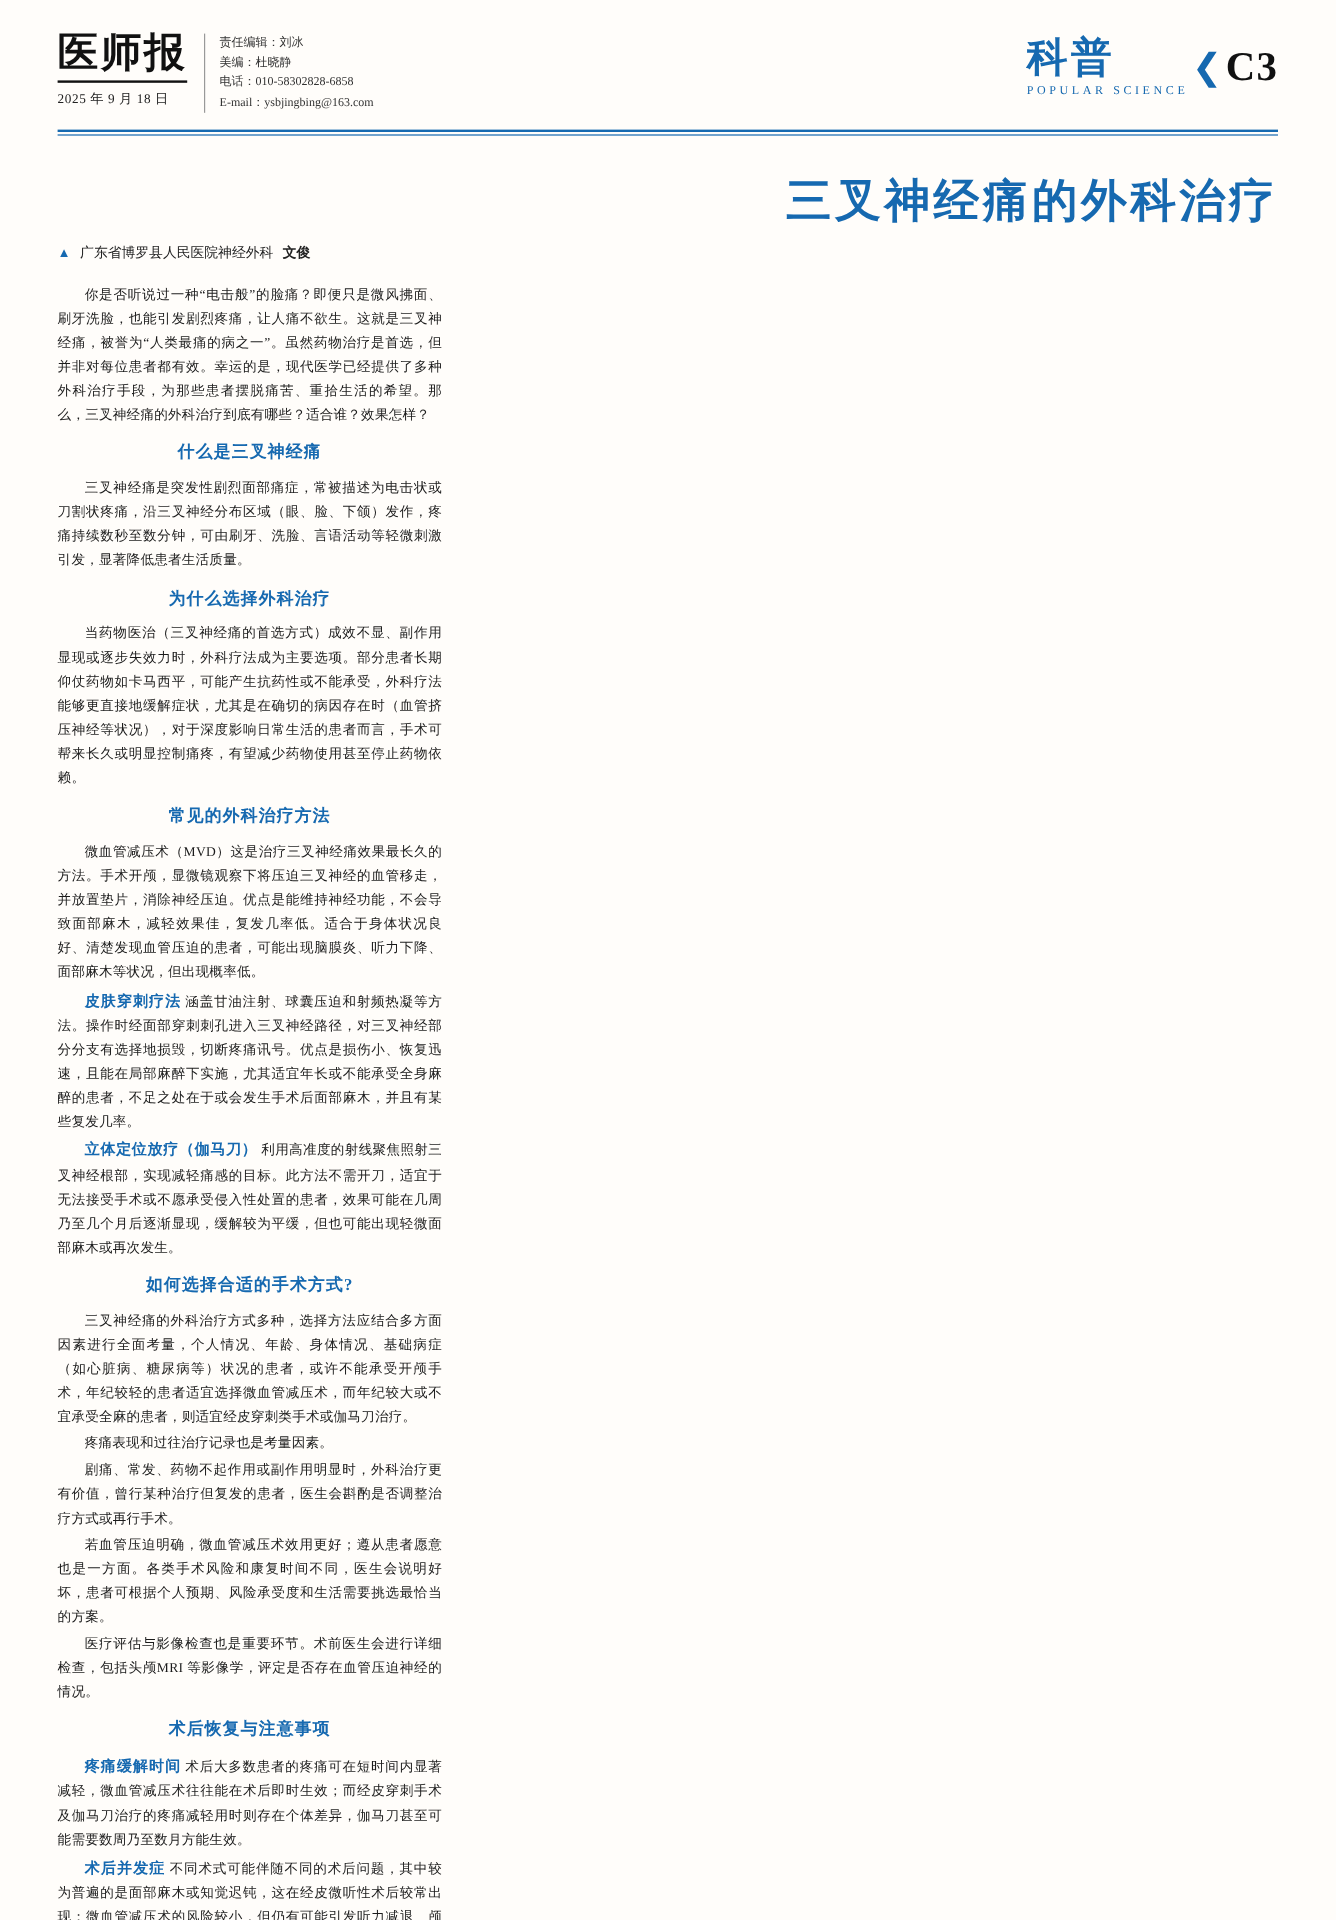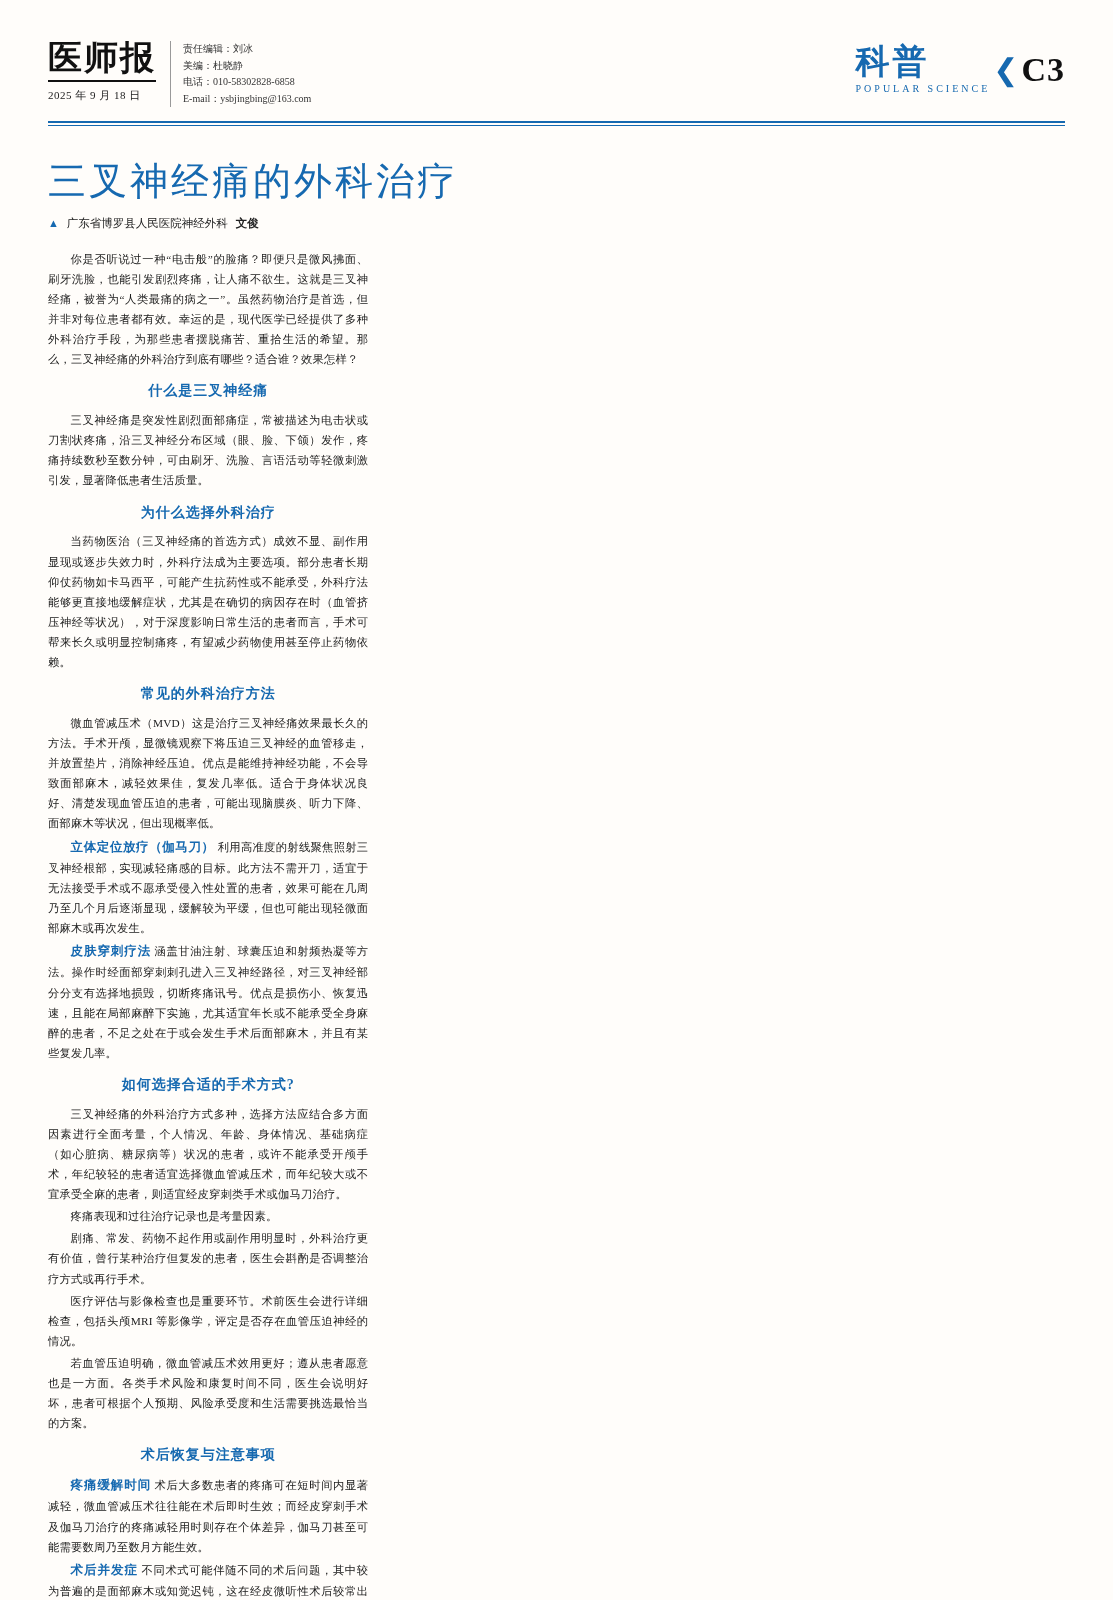--- a/index.html
+++ b/index.html
@@ -6,21 +6,21 @@
   body{
     width:1113px;min-height:1600px;background:#fffdfa;
     font-family:"Liberation Serif","DejaVu Serif",serif;
     color:#1a1a1a;
   }
   .page{width:1113px;min-height:1600px;position:relative;padding:0;box-sizing:border-box;}
 
   
   .masthead{
     display:flex;align-items:flex-start;justify-content:space-between;
-    padding:41px 48px 8px 48px;
+    padding:28px 48px 8px 48px;
   }
   .mh-left{display:flex;align-items:flex-start;}
   .mh-logo{
     font-family:"Liberation Serif","DejaVu Serif",serif;
     font-size:34px;font-weight:bold;letter-spacing:2px;color:#111;
     line-height:1;padding-bottom:5px;border-bottom:2px solid #111;
   }
   .mh-date{font-size:11px;color:#222;margin-top:6px;letter-spacing:0.5px;}
   .mh-meta{
     border-left:1px solid #999;margin-left:14px;padding-left:12px;
@@ -34,21 +34,21 @@
     color:#1669b0;font-size:10px;letter-spacing:3px;display:block;margin-top:4px;font-weight:normal;
   }
   .mh-chev{color:#1669b0;font-size:30px;line-height:1;margin:0 2px;}
   .mh-page{font-size:34px;font-weight:bold;color:#111;letter-spacing:1px;}
   .rule{height:2px;background:#1669b0;margin:6px 48px 0 48px;}
   .rule-thin{height:1px;background:#1669b0;margin:2px 48px 0 48px;}
 
   
   .article{padding:0 48px;}
   .art-title{
-    text-align:left;color:#1669b0;font-weight:normal;
+    text-align:right;color:#1669b0;font-weight:bold;
     font-size:38px;letter-spacing:3px;margin:34px 0 12px 0;line-height:1.15;
   }
   .byline{
     font-size:11.5px;color:#222;margin-bottom:18px;
   }
   .byline .tri{color:#1669b0;font-size:11px;margin-right:5px;}
   .byline .name{font-weight:bold;margin-left:5px;}
 
   .cols{
     column-count:3;column-gap:28px;column-fill:auto;
@@ -103,27 +103,27 @@
       <span class="name">文俊</span>
     </div>
     <div class="cols" id="art1-body">
         <p>你是否听说过一种“电击般”的脸痛？即便只是微风拂面、刷牙洗脸，也能引发剧烈疼痛，让人痛不欲生。这就是三叉神经痛，被誉为“人类最痛的病之一”。虽然药物治疗是首选，但并非对每位患者都有效。幸运的是，现代医学已经提供了多种外科治疗手段，为那些患者摆脱痛苦、重拾生活的希望。那么，三叉神经痛的外科治疗到底有哪些？适合谁？效果怎样？</p>
         <div class="sub">什么是三叉神经痛</div>
         <p>三叉神经痛是突发性剧烈面部痛症，常被描述为电击状或刀割状疼痛，沿三叉神经分布区域（眼、脸、下颌）发作，疼痛持续数秒至数分钟，可由刷牙、洗脸、言语活动等轻微刺激引发，显著降低患者生活质量。</p>
         <div class="sub">为什么选择外科治疗</div>
         <p>当药物医治（三叉神经痛的首选方式）成效不显、副作用显现或逐步失效力时，外科疗法成为主要选项。部分患者长期仰仗药物如卡马西平，可能产生抗药性或不能承受，外科疗法能够更直接地缓解症状，尤其是在确切的病因存在时（血管挤压神经等状况），对于深度影响日常生活的患者而言，手术可帮来长久或明显控制痛疼，有望减少药物使用甚至停止药物依赖。</p>
         <div class="sub">常见的外科治疗方法</div>
         <p>微血管减压术（MVD）这是治疗三叉神经痛效果最长久的方法。手术开颅，显微镜观察下将压迫三叉神经的血管移走，并放置垫片，消除神经压迫。优点是能维持神经功能，不会导致面部麻木，减轻效果佳，复发几率低。适合于身体状况良好、清楚发现血管压迫的患者，可能出现脑膜炎、听力下降、面部麻木等状况，但出现概率低。</p>
+        <p><span class="sub-left" style="display: inline;">皮肤穿刺疗法</span>  涵盖甘油注射、球囊压迫和射频热凝等方法。操作时经面部穿刺刺孔进入三叉神经路径，对三叉神经部分分支有选择地损毁，切断疼痛讯号。优点是损伤小、恢复迅速，且能在局部麻醉下实施，尤其适宜年长或不能承受全身麻醉的患者，不足之处在于或会发生手术后面部麻木，并且有某些复发几率。</p>
         <p><span class="sub-left" style="display: inline;">立体定位放疗（伽马刀）</span>  利用高准度的射线聚焦照射三叉神经根部，实现减轻痛感的目标。此方法不需开刀，适宜于无法接受手术或不愿承受侵入性处置的患者，效果可能在几周乃至几个月后逐渐显现，缓解较为平缓，但也可能出现轻微面部麻木或再次发生。</p>
-        <p><span class="sub-left" style="display: inline;">皮肤穿刺疗法</span>  涵盖甘油注射、球囊压迫和射频热凝等方法。操作时经面部穿刺刺孔进入三叉神经路径，对三叉神经部分分支有选择地损毁，切断疼痛讯号。优点是损伤小、恢复迅速，且能在局部麻醉下实施，尤其适宜年长或不能承受全身麻醉的患者，不足之处在于或会发生手术后面部麻木，并且有某些复发几率。</p>
         <div class="sub">如何选择合适的手术方式?</div>
         <p>三叉神经痛的外科治疗方式多种，选择方法应结合多方面因素进行全面考量，个人情况、年龄、身体情况、基础病症（如心脏病、糖尿病等）状况的患者，或许不能承受开颅手术，年纪较轻的患者适宜选择微血管减压术，而年纪较大或不宜承受全麻的患者，则适宜经皮穿刺类手术或伽马刀治疗。</p>
         <p>疼痛表现和过往治疗记录也是考量因素。</p>
         <p>剧痛、常发、药物不起作用或副作用明显时，外科治疗更有价值，曾行某种治疗但复发的患者，医生会斟酌是否调整治疗方式或再行手术。</p>
+        <p>若血管压迫明确，微血管减压术效用更好；遵从患者愿意也是一方面。各类手术风险和康复时间不同，医生会说明好坏，患者可根据个人预期、风险承受度和生活需要挑选最恰当的方案。</p>
         <p>医疗评估与影像检查也是重要环节。术前医生会进行详细检查，包括头颅MRI 等影像学，评定是否存在血管压迫神经的情况。</p>
-        <p>若血管压迫明确，微血管减压术效用更好；遵从患者愿意也是一方面。各类手术风险和康复时间不同，医生会说明好坏，患者可根据个人预期、风险承受度和生活需要挑选最恰当的方案。</p>
         <div class="sub">术后恢复与注意事项</div>
         <p><span class="sub-left" style="display: inline; font-family: Liberation Serif, serif;">疼痛缓解时间</span>  术后大多数患者的疼痛可在短时间内显著减轻，微血管减压术往往能在术后即时生效；而经皮穿刺手术及伽马刀治疗的疼痛减轻用时则存在个体差异，伽马刀甚至可能需要数周乃至数月方能生效。</p>
         <p><span class="sub-left" style="display: inline;">术后并发症</span>  不同术式可能伴随不同的术后问题，其中较为普遍的是面部麻木或知觉迟钝，这在经皮微听性术后较常出现；微血管减压术的风险较小，但仍有可能引发听力减退、颅膜反复等情况，且所有术式皆存在一定发复可能，疼痛也许会在数年后再次显现。</p>
       </div>
   </div>
 
 </div>
 
 </body></html>

